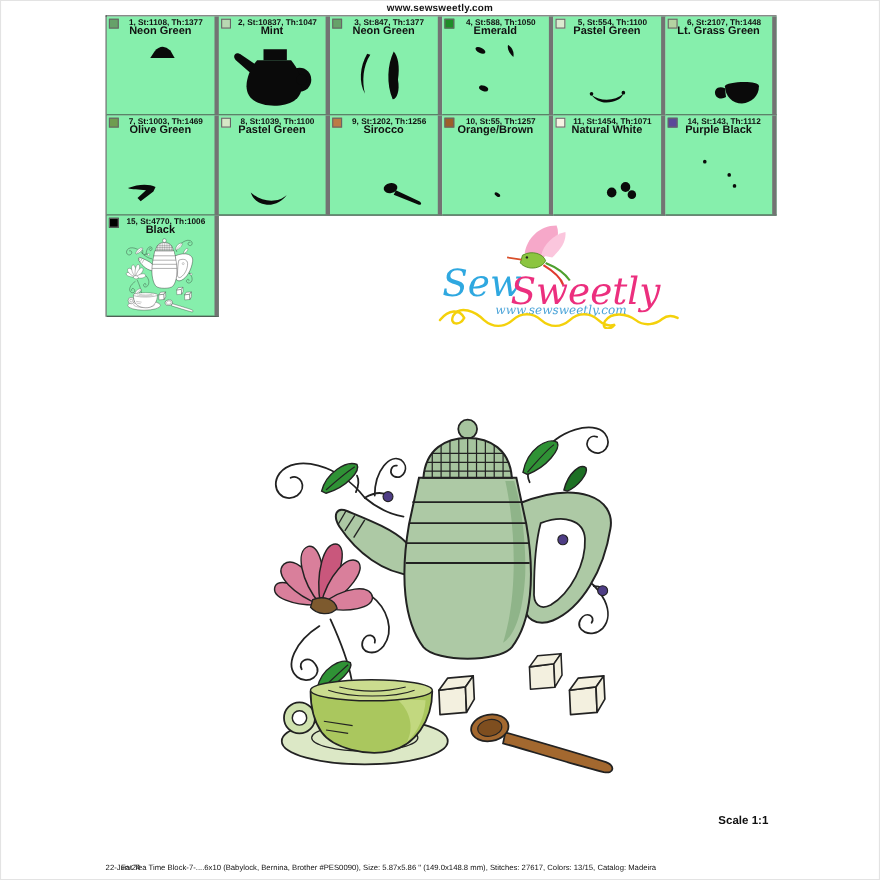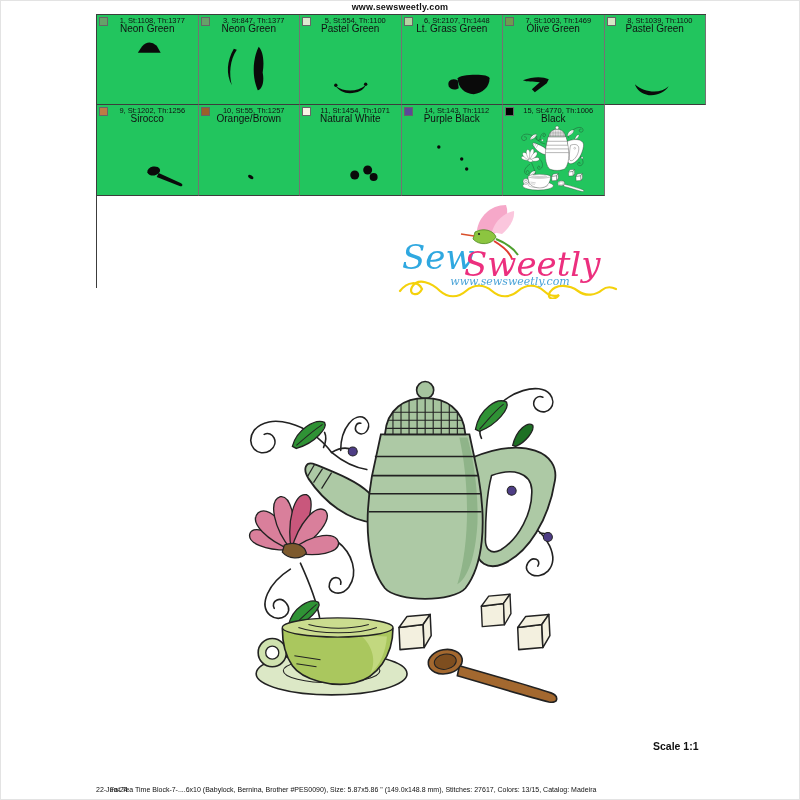--- a/index.html
+++ b/index.html
@@ -15,22 +15,22 @@
     --flower:#d97f9b; --flower-dark:#c9577c; --fcenter:#7d5a2e;
     --cup:#aac75e; --cup-light:#cbdc8f; --cup-shade:#c2d87f; --cup-handle:#cfe2ae; --saucer:#dce8c6;
     --sugar:#f3f0df; --spoon:#a3682f; --spoon-dark:#7e4e1f; --berry:#4e3d85;
   }
   .top-url{position:absolute;top:2px;left:0;right:0;text-align:center;
     font-size:9px;font-weight:bold;letter-spacing:.2px;}
   
   .grid{position:absolute;left:96px;top:14px;width:609px;display:grid;
     grid-template-columns:repeat(6,101.5px);grid-template-rows:90px 91px 92px;
     border-top:1px solid #3c3c3c;border-left:1px solid #3c3c3c;}
-  .cell{position:relative;border-right:1px solid #737373;border-bottom:1px solid #3c3c3c;
-    background:#22c55e;overflow:hidden;}
+  .cell{position:relative;border-right:4px solid #737373;border-bottom:1px solid #3c3c3c;
+    background:#86efac;overflow:hidden;font-weight:bold;}
   .swatch{position:absolute;top:2px;left:2px;width:9px;height:9px;border:1px solid #666;box-sizing:border-box;}
   .c-line1{margin-top:1px;padding-left:10px;text-align:center;font-size:7.5px;line-height:9px;white-space:nowrap;}
   .c-line2{text-align:center;font-size:10px;line-height:8px;white-space:nowrap;}
   .c-shape{position:absolute;left:0;top:18px;width:100%;height:calc(100% - 18px);}
   .c-shape path,.c-shape ellipse,.c-shape circle{fill:#0a0a0a;}
   
   .thumb{--pot:#fff;--pot-dark:#fff;--lid:#fff;--leaf:#fff;--leaf-dark:#fff;
     --flower:#fff;--flower-dark:#fff;--fcenter:#fff;--cup:#fff;--cup-light:#fff;
     --cup-shade:#fff;--cup-handle:#fff;--saucer:#fff;--sugar:#fff;--spoon:#fff;
     --spoon-dark:#fff;--berry:#fff;}
@@ -176,26 +176,48 @@
 <div class="grid">
     <div class="cell">
       <span class="swatch" style="background:#66a169"></span>
       <div class="c-line1">1, St:1108, Th:1377</div>
       <div class="c-line2">Neon Green</div>
       <svg class="c-shape" viewBox="0 0 101 72" preserveAspectRatio="none">
         <path d="M41,20 L45,14 Q52,6 60,13 L64,20 Z"></path>
       </svg>
     </div>
     <div class="cell">
+      <span class="swatch" style="background:#b9d8b2"></span>
+      <div class="c-line1">2, St:10837, Th:1047</div>
+      <div class="c-line2">Mint</div>
+      <svg class="c-shape" viewBox="0 0 101 72" preserveAspectRatio="none">
+        <path d="M42,12 H64 V22 H42 Z"></path>
+        <path d="M30,34 L16,22 C12,18 16,13 21,17 L36,27 Z"></path>
+        <circle cx="76" cy="40" r="11"></circle>
+        <path d="M36,22 C30,29 26,38 26,46 C26,58 37,64 52,64 C67,64 78,58 78,46 C78,38 74,29 68,22 Z"></path>
+        <circle cx="78" cy="40" r="5" fill="#fff"></circle>
+      </svg>
+    </div>
+    <div class="cell">
       <span class="swatch" style="background:#66a169"></span>
       <div class="c-line1">3, St:847, Th:1377</div>
       <div class="c-line2">Neon Green</div>
       <svg class="c-shape" viewBox="0 0 101 72" preserveAspectRatio="none">
         <path d="M35,16 C28,28 27,42 33,53 C30,42 31,27 38,17 Z"></path>
         <path d="M60,14 C54,26 53,44 59,58 C63,58 66,50 64,40 C66,28 64,18 60,14 Z"></path>
+      </svg>
+    </div>
+    <div class="cell">
+      <span class="swatch" style="background:#1e8c28"></span>
+      <div class="c-line1">4, St:588, Th:1050</div>
+      <div class="c-line2">Emerald</div>
+      <svg class="c-shape" viewBox="0 0 101 72" preserveAspectRatio="none">
+        <ellipse cx="36" cy="13" rx="5" ry="2.5" transform="rotate(25 36 13)"></ellipse>
+        <path d="M62,8 C66,10 68,15 67,19 C63,16 61,11 62,8 Z"></path>
+        <ellipse cx="39" cy="48" rx="4.5" ry="2.5" transform="rotate(20 39 48)"></ellipse>
       </svg>
     </div>
     <div class="cell">
       <span class="swatch" style="background:#dcead0"></span>
       <div class="c-line1">5, St:554, Th:1100</div>
       <div class="c-line2">Pastel Green</div>
       <svg class="c-shape" viewBox="0 0 101 72" preserveAspectRatio="none">
         <path d="M36,54 C44,60 58,60 66,53 C64,58 58,61 50,61 C44,61 39,58 36,54 Z"></path>
         <circle cx="36" cy="53" r="1.7"></circle>
         <circle cx="66" cy="52" r="1.7"></circle>

